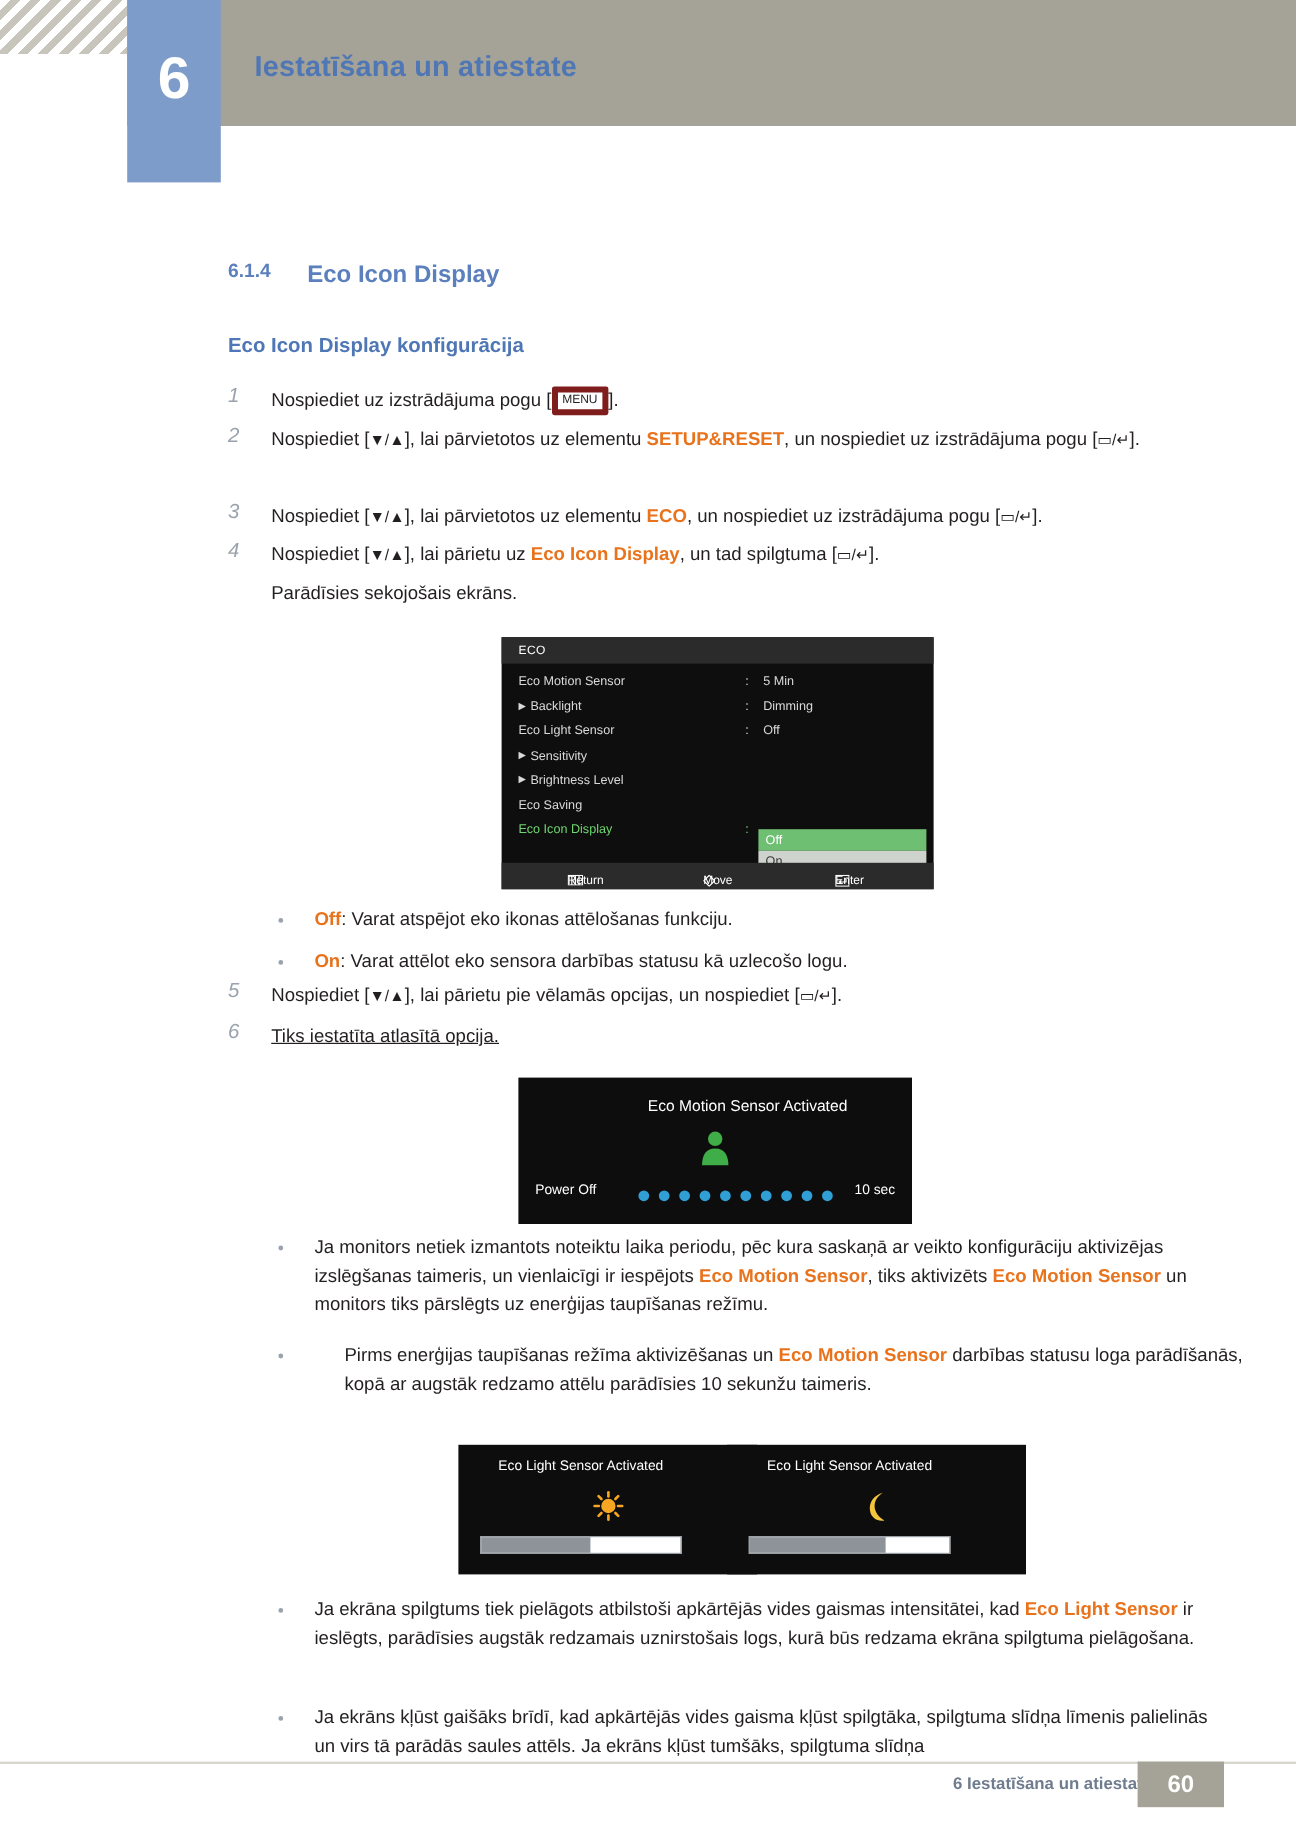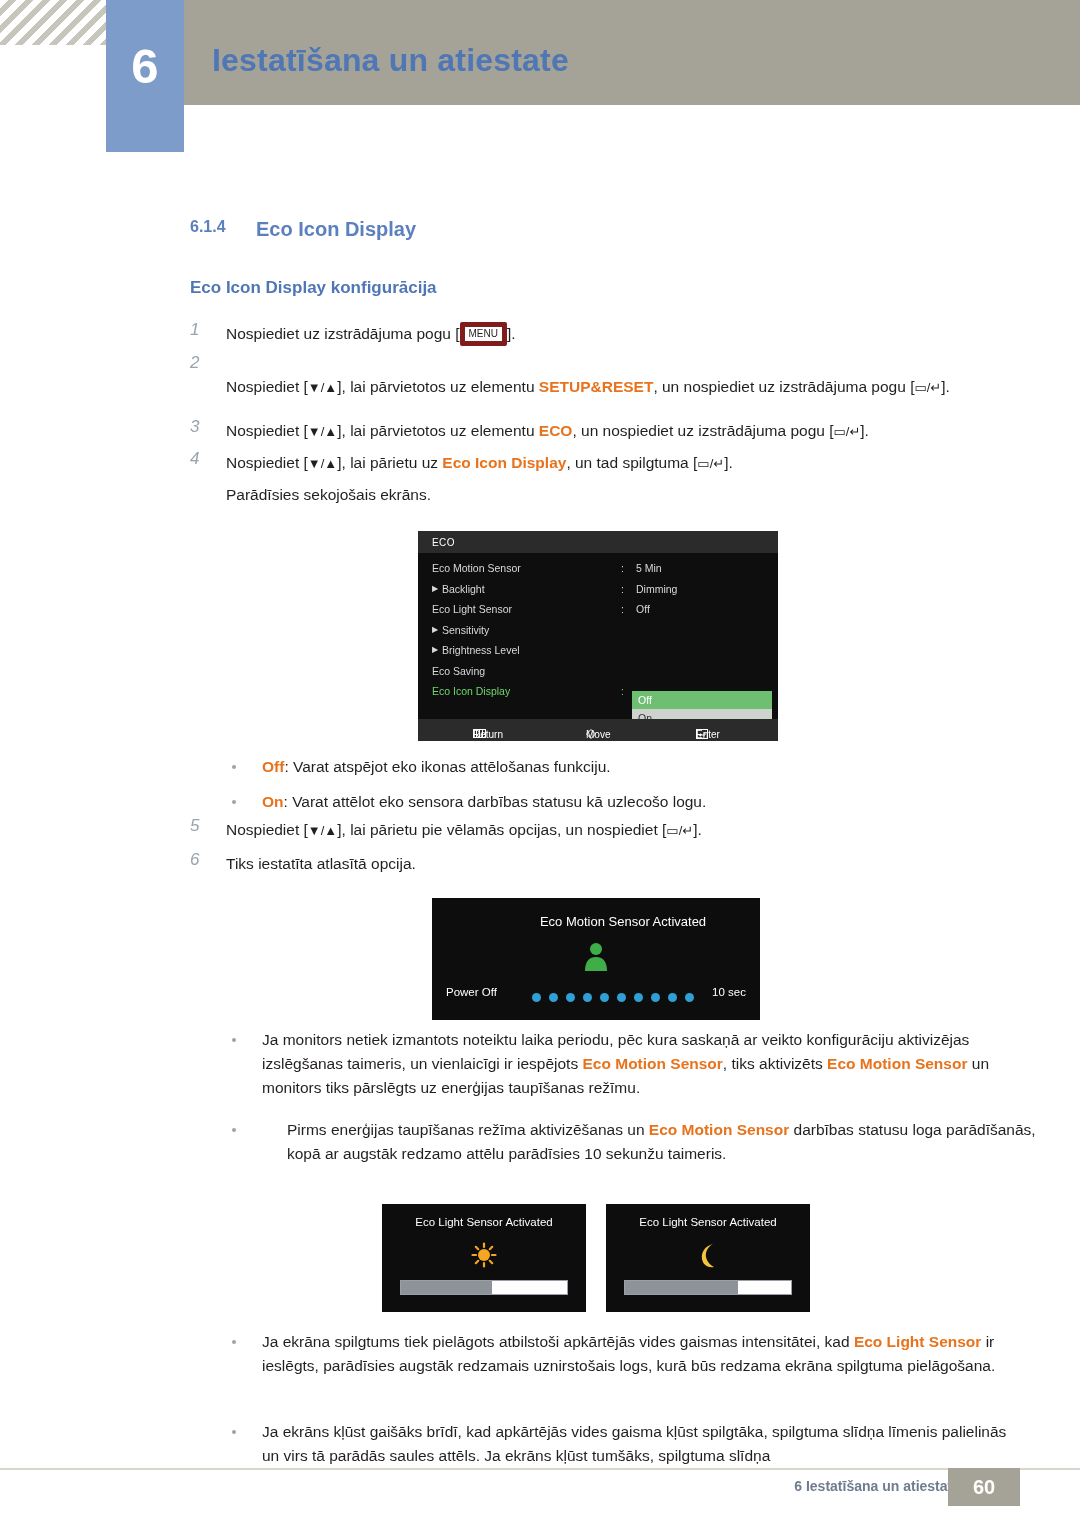--- a/index.html
+++ b/index.html
@@ -29,21 +29,21 @@
     background:#7d9cc9;
   }
   .header-num{
     position:absolute;left:106px;top:0;width:78px;height:152px;
     color:#ffffff;font-size:49px;font-weight:bold;
     display:flex;align-items:flex-start;justify-content:center;
     padding-top:38px;box-sizing:border-box;
   }
   .header-title{
     position:absolute;left:212px;top:42px;
-    font-size:32px;font-weight:bold;color:#4f76b5;
+    font-size:24px;font-weight:bold;color:#4f76b5;
     letter-spacing:0.2px;
   }
 
   
   .sec-num{
     position:absolute;left:190px;top:218px;
     font-size:16px;font-weight:bold;color:#5b80bd;
   }
   .sec-title{
     position:absolute;left:256px;top:218px;
@@ -139,21 +139,21 @@
   .osd2-dots i{
     display:inline-block;width:9px;height:9px;border-radius:50%;
     background:#2f9fd6;margin-right:8px;
   }
   .osd2-sec{
     position:absolute;right:14px;top:88px;color:#ffffff;font-size:11.5px;
   }
 
   
   .osd3{
-    position:absolute;top:1204px;width:204px;height:108px;background:#0d0d0d;
+    position:absolute;top:1204px;width:204px;height:108px;background:#0d0d0d;padding-left:45px;
   }
   .osd3.left{left:382px;}
   .osd3.right{left:606px;}
   .osd3-title{
     position:absolute;left:0;top:12px;width:204px;text-align:center;
     color:#ffffff;font-size:11.5px;
   }
   .osd3-icon{
     position:absolute;left:50%;top:38px;transform:translateX(-50%);
   }
@@ -190,30 +190,30 @@
 </div>
 
 <div class="sec-num">6.1.4</div>
 <div class="sec-title">Eco Icon Display</div>
 <div class="subhead">Eco Icon Display konfigurācija</div>
 
 <div id="steps-root">
     <div class="step-n" style="left: 190px; top: 320px;">1</div>
     <div class="step" style="left: 226px; top: 322px; width: 790px;"><span>Nospiediet uz izstrādājuma pogu [</span><span class="key">MENU</span><span>].</span></div>
     <div class="step-n" style="left: 190px; top: 353px;">2</div>
-    <div class="step" style="left: 226px; top: 355px; width: 790px; margin-top: 20px;"><span>Nospiediet [</span><span class="glyph">▼/▲</span><span>], lai pārvietotos uz elementu </span><span class="orange">SETUP&amp;RESET</span><span>, un nospiediet uz izstrādājuma pogu [</span><span class="glyph">▭/↵</span><span>].</span></div>
+    <div class="step" style="left: 226px; top: 355px; width: 790px;"><span>Nospiediet [</span><span class="glyph">▼/▲</span><span>], lai pārvietotos uz elementu </span><span class="orange">SETUP&amp;RESET</span><span>, un nospiediet uz izstrādājuma pogu [</span><span class="glyph">▭/↵</span><span>].</span></div>
     <div class="step-n" style="left: 190px; top: 417px;">3</div>
     <div class="step" style="left: 226px; top: 419px; width: 790px;"><span>Nospiediet [</span><span class="glyph">▼/▲</span><span>], lai pārvietotos uz elementu </span><span class="orange">ECO</span><span>, un nospiediet uz izstrādājuma pogu [</span><span class="glyph">▭/↵</span><span>].</span></div>
     <div class="step-n" style="left: 190px; top: 449px;">4</div>
     <div class="step" style="left: 226px; top: 451px; width: 790px;"><span>Nospiediet [</span><span class="glyph">▼/▲</span><span>], lai pārietu uz </span><span class="orange">Eco Icon Display</span><span>, un tad spilgtuma [</span><span class="glyph">▭/↵</span><span>].</span></div>
     <div class="step" style="left: 226px; top: 483px; width: 790px;">Parādīsies sekojošais ekrāns.</div>
     <div class="step-n" style="left: 190px; top: 816px;">5</div>
     <div class="step" style="left: 226px; top: 818px; width: 790px;"><span>Nospiediet [</span><span class="glyph">▼/▲</span><span>], lai pārietu pie vēlamās opcijas, un nospiediet [</span><span class="glyph">▭/↵</span><span>].</span></div>
     <div class="step-n" style="left: 190px; top: 850px;">6</div>
-    <div class="step" style="left: 226px; top: 852px; width: 790px;"><span>Tiks iestatīta atlasītā opcija.</span></div>
+    <div class="step" style="left: 226px; top: 852px; width: 790px; text-decoration: underline;"><span>Tiks iestatīta atlasītā opcija.</span></div>
   </div>
 
 <div class="osd1">
   <div class="osd1-title">ECO</div>
   <div class="osd1-rows" id="osd1-rows">
       <div class="osd1-row">
         <span class="lbl">Eco Motion Sensor</span>
         <span class="colon">:</span>
         <span class="val">5 Min</span>
       </div>

